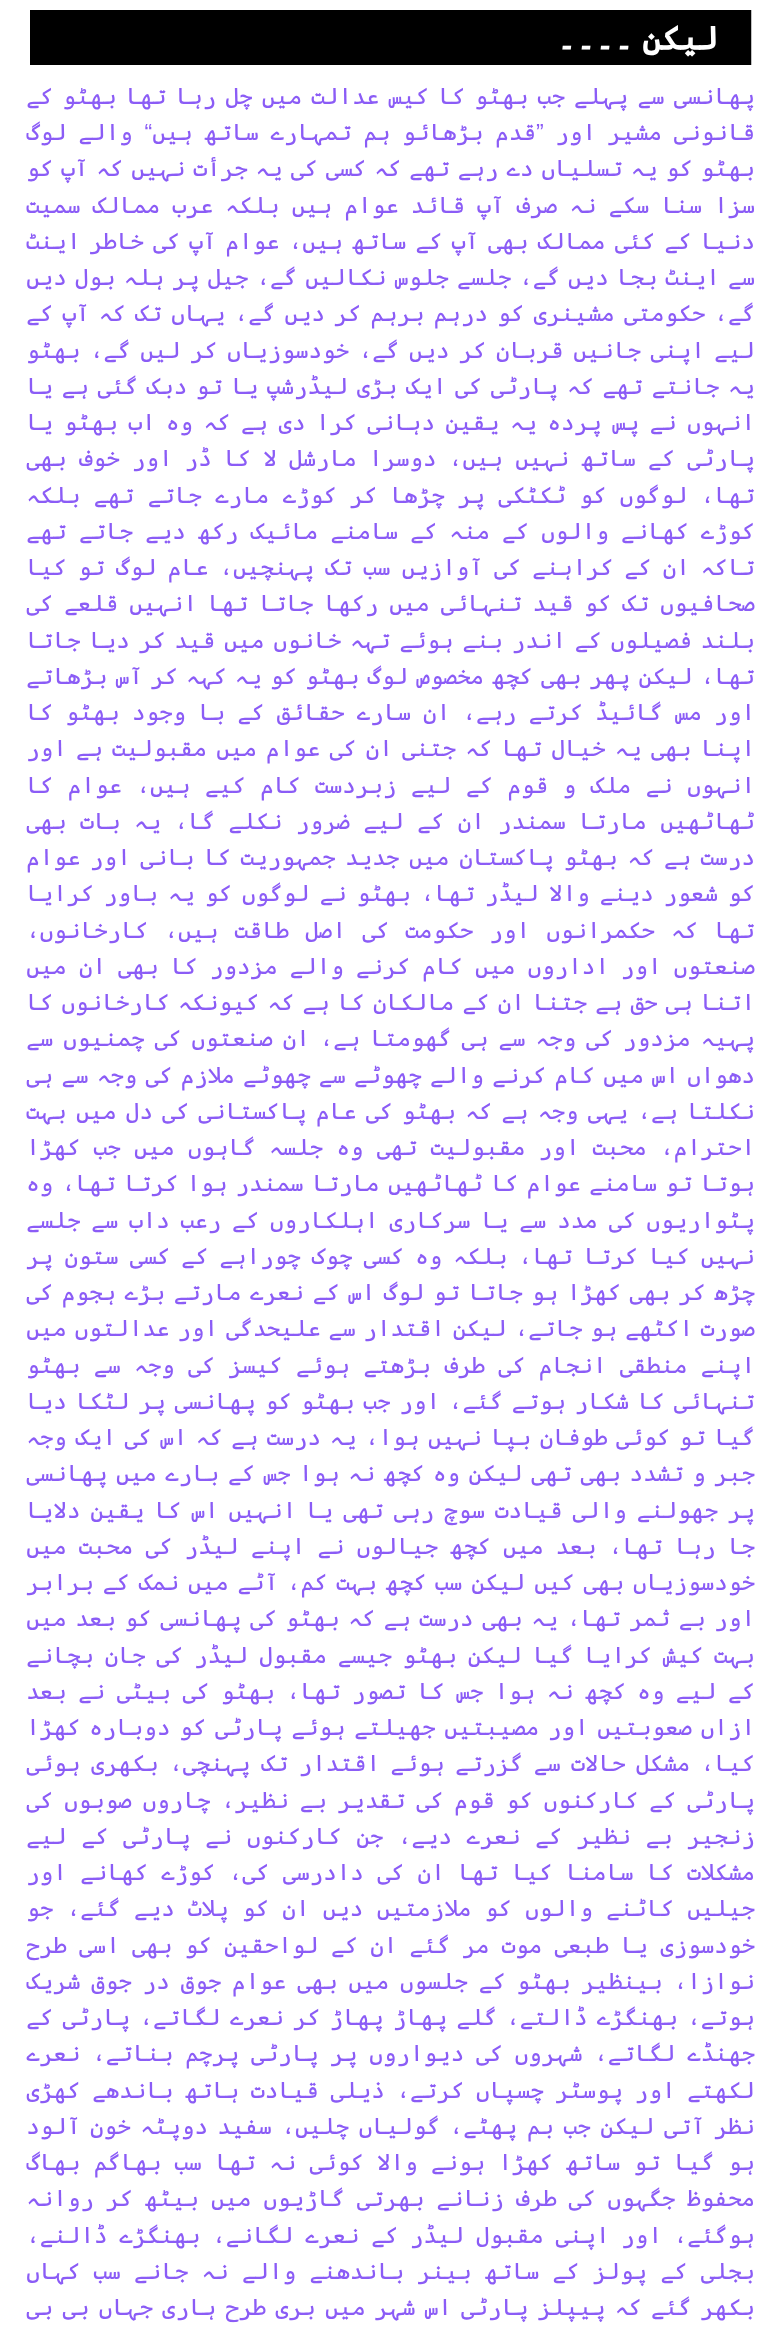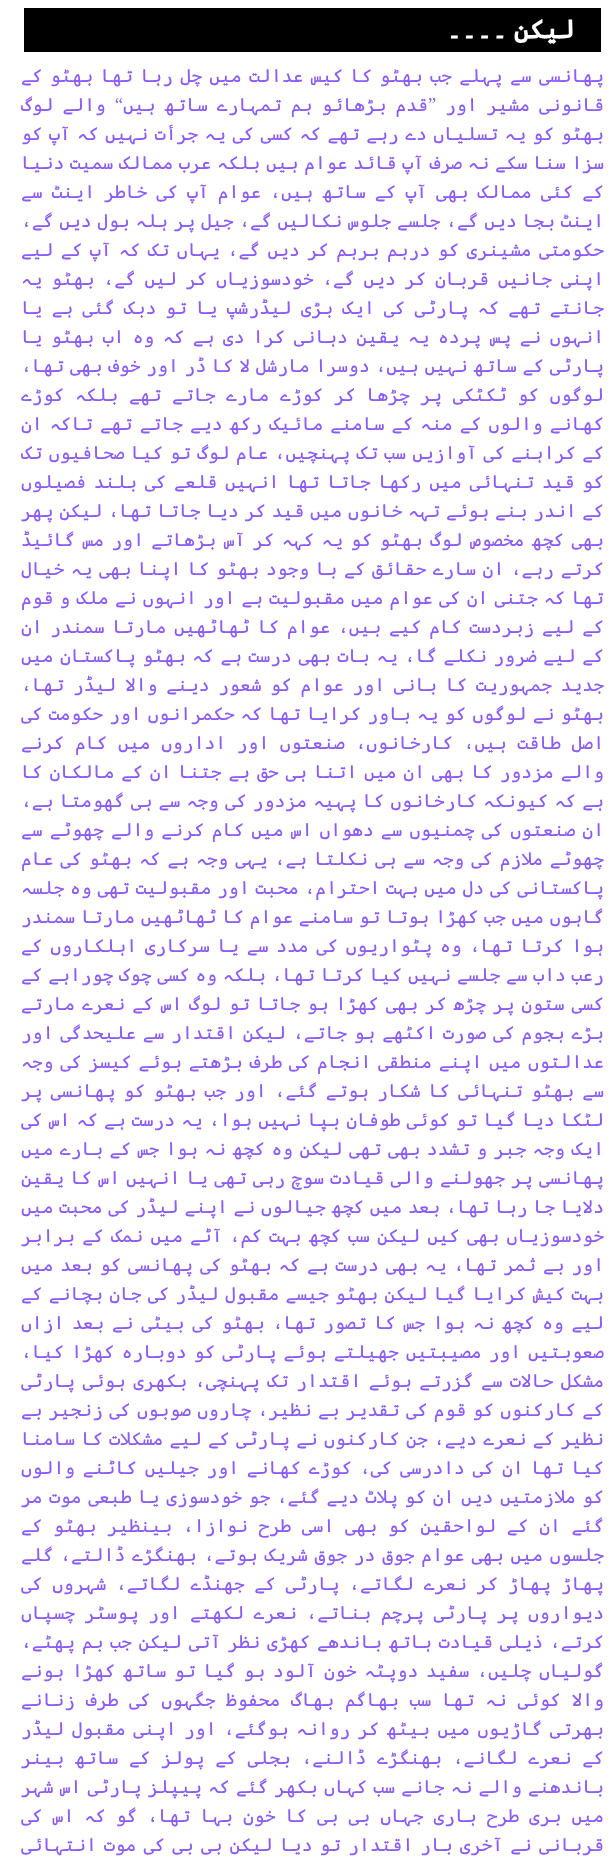--- a/index.html
+++ b/index.html
@@ -6,21 +6,21 @@
     margin: 0;
     padding: 0;
     background: #ffffff;
   }
   .page {
     position: relative;
     width: 597px;
     height: 1870px;
     background: #ffffff;
     overflow: hidden;
-    font-family: Liberation Serif, serif;
+    font-family: Liberation Sans, sans-serif;
     direction: rtl;
   }
   .title-banner {
     position: absolute;
     top: 8px;
     right: 10px;
     left: 10px;
     height: 44px;
     background: #000000;
     display: flex;

